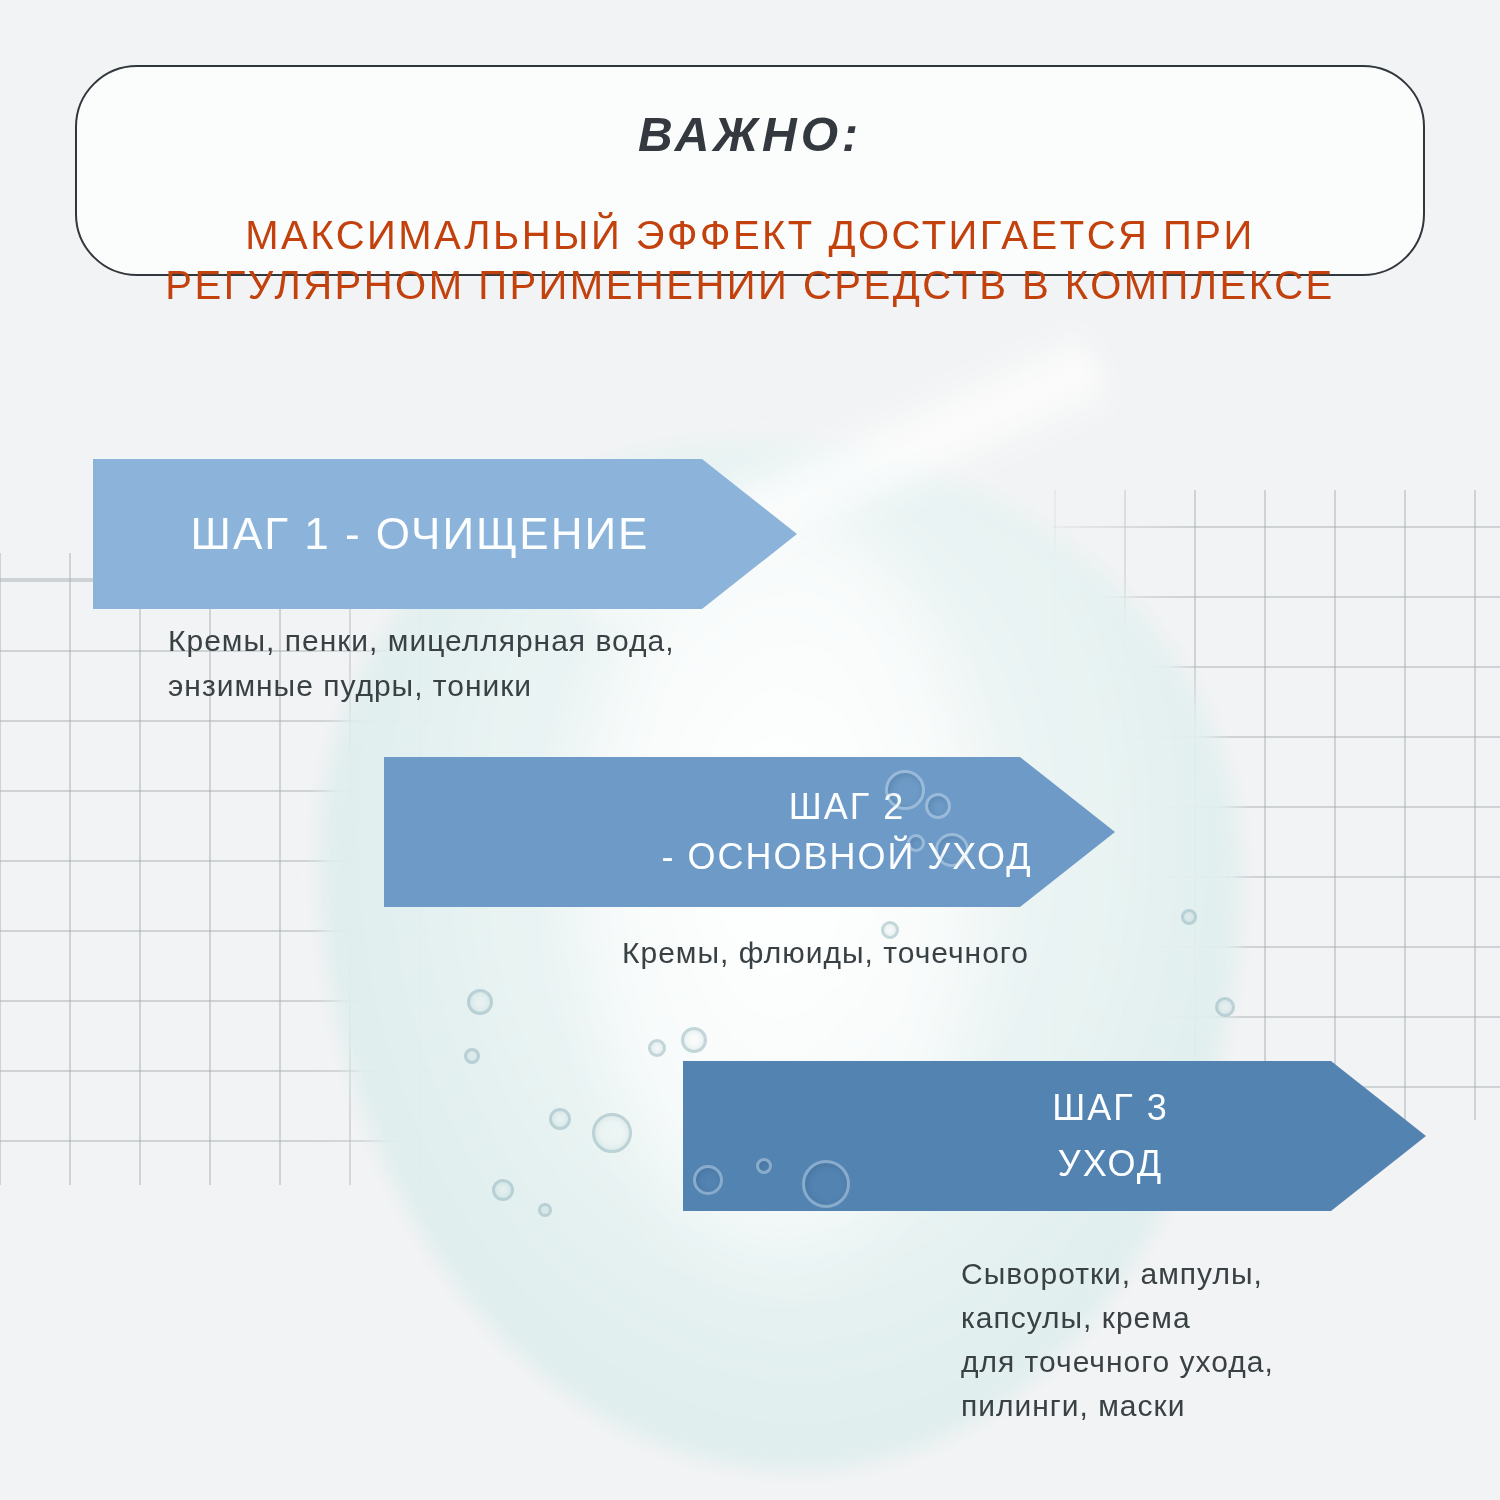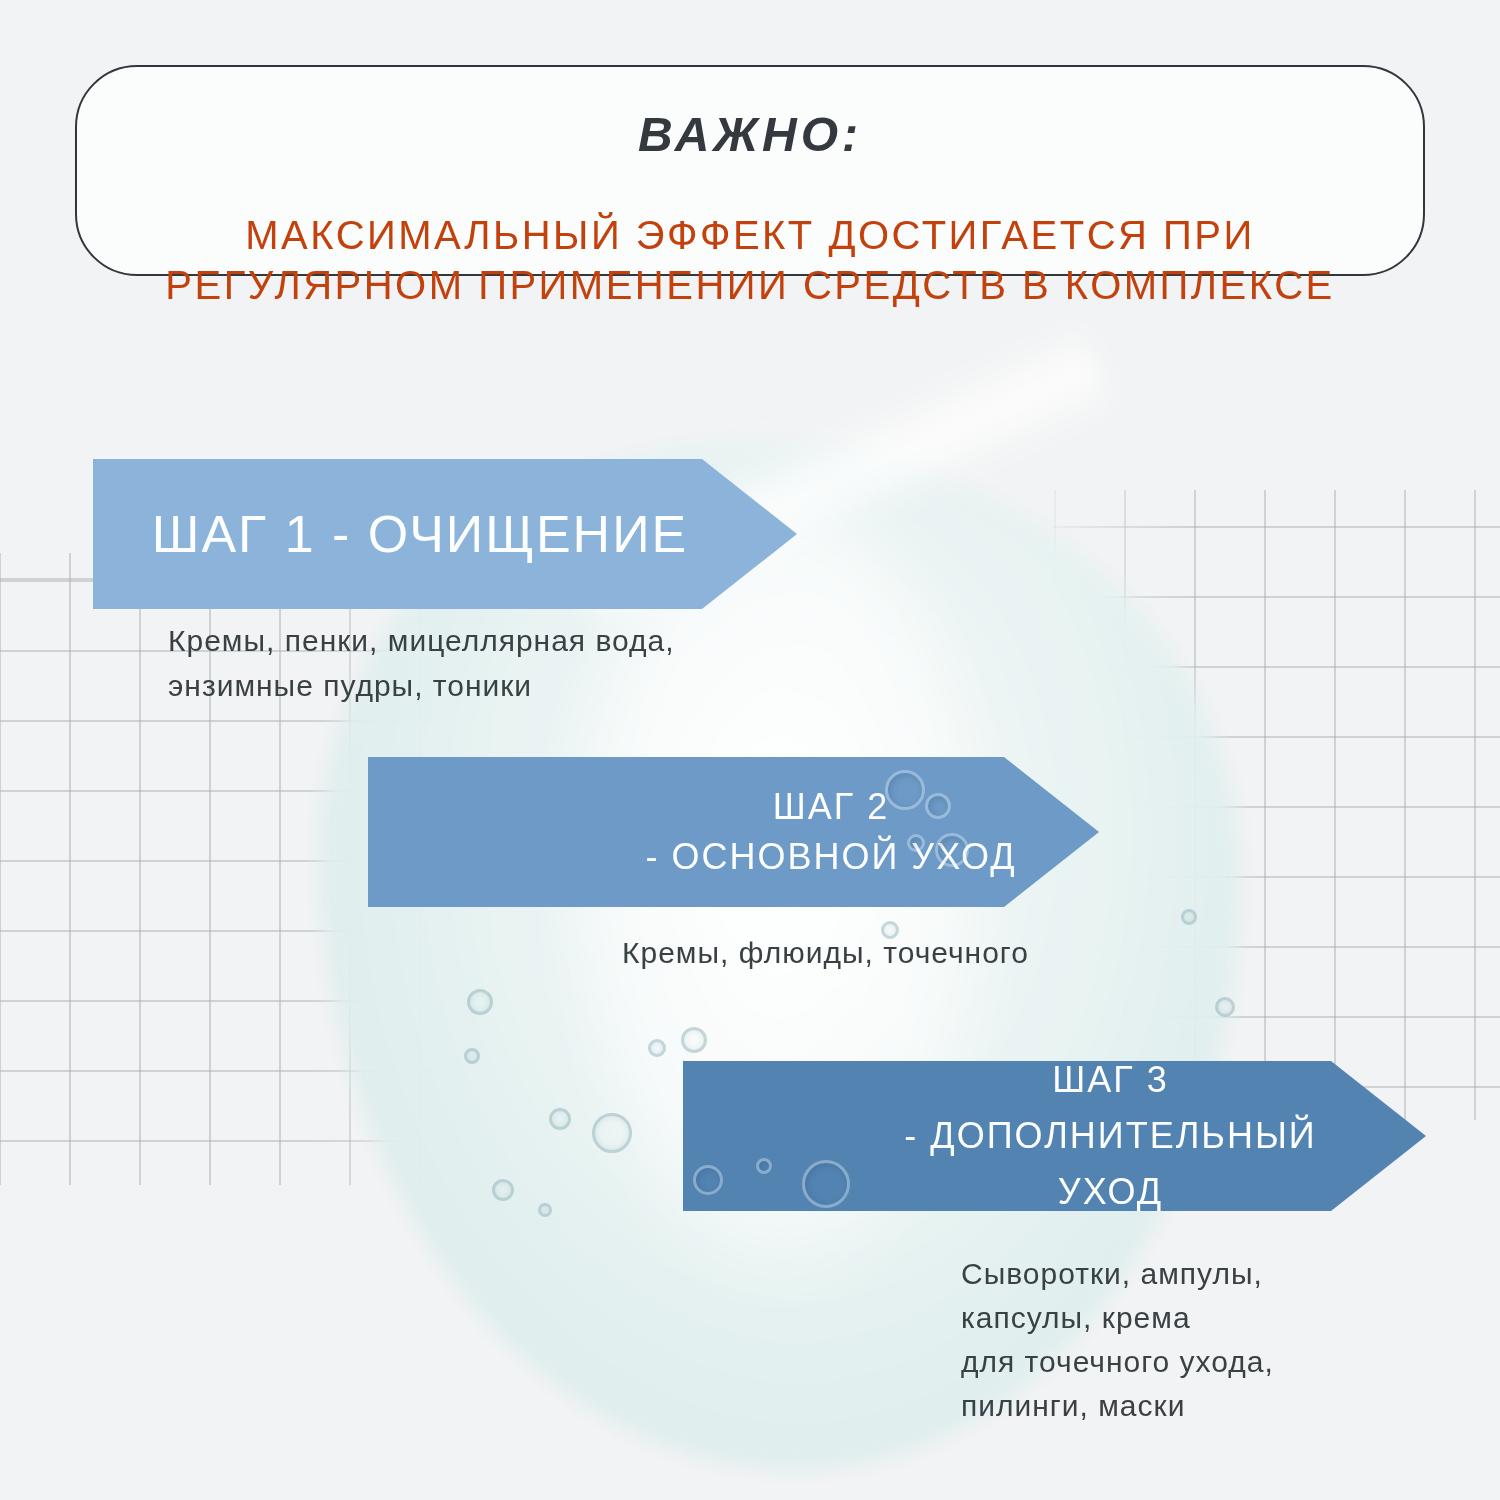--- a/index.html
+++ b/index.html
@@ -62,23 +62,23 @@
   .notice-sub{margin-top:47px;font-size:40px;line-height:50px;font-weight:400;
     letter-spacing:2.5px;color:#c2410c;}
   
   .banner{
     position:absolute;height:150px;
     clip-path:polygon(0 0, calc(100% - 95px) 0, 100% 50%, calc(100% - 95px) 100%, 0 100%);
     display:flex;flex-direction:column;justify-content:center;align-items:center;
     color:#fcfeff;text-align:center;box-sizing:border-box;
   }
   .banner-1{left:93px;top:459px;width:704px;padding-right:58px;}
-  .banner-2{left:368px;top:757px;width:731px;padding-left:195px;}
+  .banner-2{left:384px;top:757px;width:731px;padding-left:195px;}
   .banner-3{left:683px;top:1061px;width:743px;padding-left:112px;gap:6px;}
-  .banner-1 .bline{font-size:52px;line-height:56px;letter-spacing:2px;font-weight:300;margin-left:8px;}
+  .banner-1 .bline{font-size:44px;line-height:56px;letter-spacing:2px;font-weight:300;margin-left:8px;}
   .banner-2 .bline,.banner-3 .bline{font-size:36px;line-height:50px;letter-spacing:2px;font-weight:300;}
   
   .desc{position:absolute;color:#3a4145;font-size:30px;line-height:45px;letter-spacing:1px;font-weight:400;}
   .desc-1{left:168px;top:618px;}
   .desc-2{left:622px;top:930px;}
   .desc-3{left:961px;top:1236px;line-height:44px;margin-top:16px;}
 </style>
 </head>
 <body>
 
@@ -123,21 +123,20 @@
   <div class="banner banner-2" style="background-color: rgb(109, 154, 198);">
     <div class="bline">ШАГ 2</div>
     <div class="bline">- ОСНОВНОЙ УХОД</div>
   </div>
   <div class="desc desc-2">
     <div>Кремы, флюиды, точечного</div>
   </div>
 
   <div class="banner banner-3" style="background-color: rgb(83, 131, 177);">
     <div class="bline">ШАГ 3</div>
-    <div class="bline">- ДОПОЛНИТЕЛЬНЫЙ</div>
     <div class="bline">УХОД</div>
   </div>
   <div class="desc desc-3">
     <div>Сыворотки, ампулы,</div>
     <div>капсулы, крема</div>
     <div>для точечного ухода,</div>
     <div>пилинги, маски</div>
   </div>
 
   <div id="bubbles-over">

